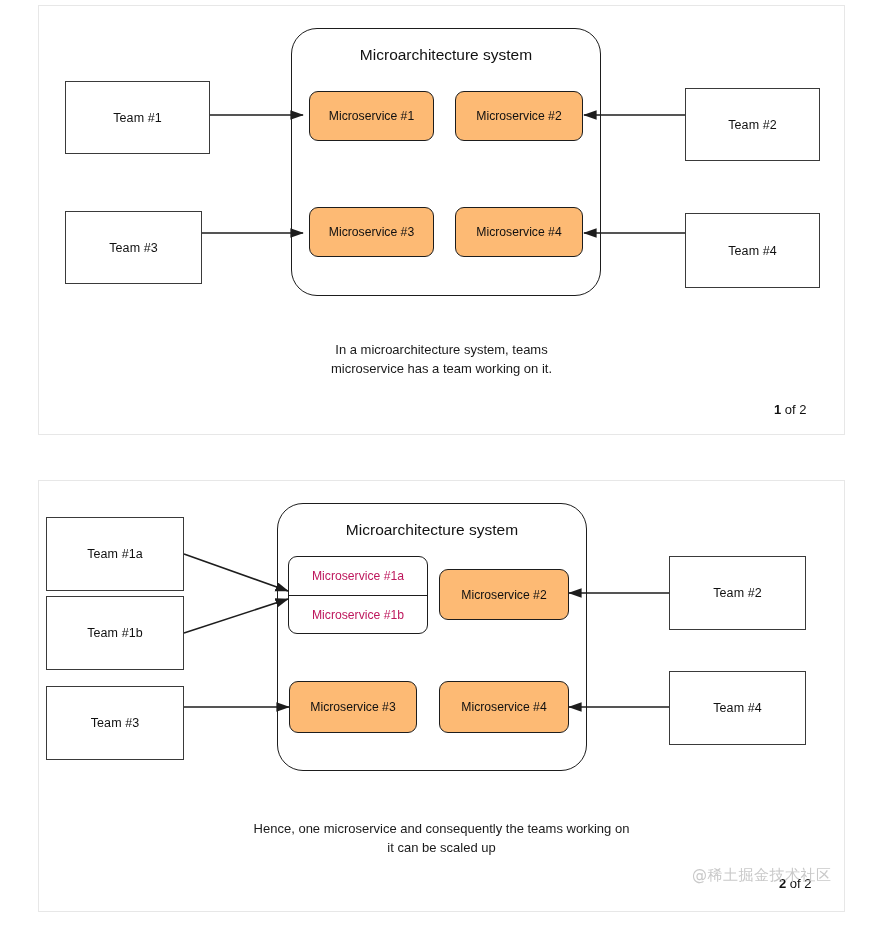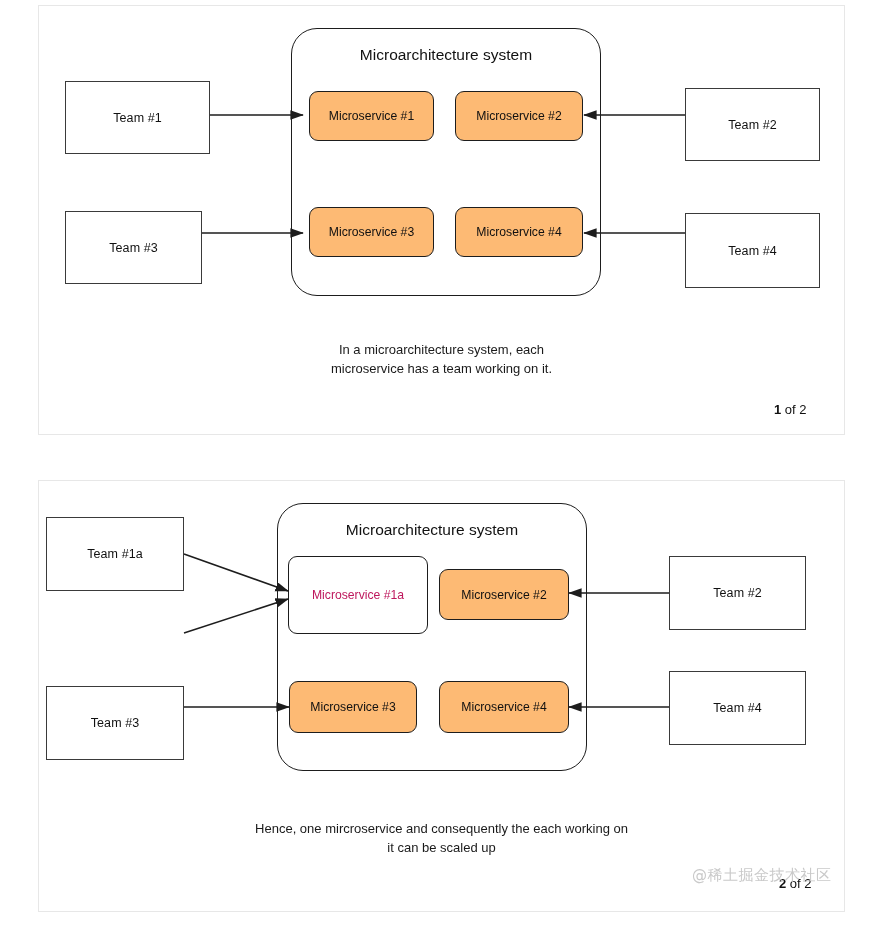--- a/index.html
+++ b/index.html
@@ -185,21 +185,21 @@
         <span class="lbl">Microservice #2</span>
       </div>
       <div class="ms-box" style="left:270px; top:201px; width:125px; height:50px;">
         <span class="lbl">Microservice #3</span>
       </div>
       <div class="ms-box" style="left:416px; top:201px; width:128px; height:50px;">
         <span class="lbl">Microservice #4</span>
       </div>
 
       <div class="caption" style="top:334px;">
-        <div>In a microarchitecture system, each</div>
+        <div>In a microarchitecture system, teams</div>
         <div>microservice has a team working on it.</div>
       </div>
 
       <div class="pager" style="left:735px; top:396px;">
         <b>1</b><span> of 2</span>
       </div>
 
     </div>
   </div>
 
@@ -225,50 +225,56 @@
 
         <line x1="145" y1="226" x2="250" y2="226" stroke="#1d1d1d" stroke-width="1.5" marker-end="url(#ah2)"></line>
 
         <line x1="630" y1="112" x2="530" y2="112" stroke="#1d1d1d" stroke-width="1.5" marker-end="url(#ah2l)"></line>
 
         <line x1="630" y1="226" x2="530" y2="226" stroke="#1d1d1d" stroke-width="1.5" marker-end="url(#ah2l)"></line>
       </svg>
 
       <div class="team-box" style="left:7px; top:36px; width:138px; height:74px;">
         <span class="lbl">Team #1a</span>
+      </div>
+      <div class="team-box" style="left:7px; top:115px; width:138px; height:74px;">
+        <span class="lbl">Team #1b</span>
       </div>
       <div class="team-box" style="left:7px; top:205px; width:138px; height:74px;">
         <span class="lbl">Team #3</span>
       </div>
 
       <div class="team-box" style="left:630px; top:75px; width:137px; height:74px;">
         <span class="lbl">Team #2</span>
       </div>
       <div class="team-box" style="left:630px; top:190px; width:137px; height:74px;">
         <span class="lbl">Team #4</span>
       </div>
 
       <div class="ms-box-split" style="left:249px; top:75px; width:140px; height:78px;">
         <div class="half">
           <span class="lbl">Microservice #1a</span>
         </div>
+        <div class="half">
+          <span class="lbl">Microservice #1b</span>
+        </div>
       </div>
 
       <div class="ms-box" style="left:400px; top:88px; width:130px; height:51px;">
         <span class="lbl">Microservice #2</span>
       </div>
       <div class="ms-box" style="left:250px; top:200px; width:128px; height:52px;">
         <span class="lbl">Microservice #3</span>
       </div>
       <div class="ms-box" style="left:400px; top:200px; width:130px; height:52px;">
         <span class="lbl">Microservice #4</span>
       </div>
 
       <div class="caption" style="top:338px;">
-        <div>Hence, one mircroservice and consequently the each working on</div>
+        <div>Hence, one microservice and consequently the teams working on</div>
         <div>it can be scaled up</div>
       </div>
 
       <div class="pager" style="left:740px; top:395px;">
         <b>2</b><span> of 2</span>
       </div>
 
     </div>
   </div>
 

